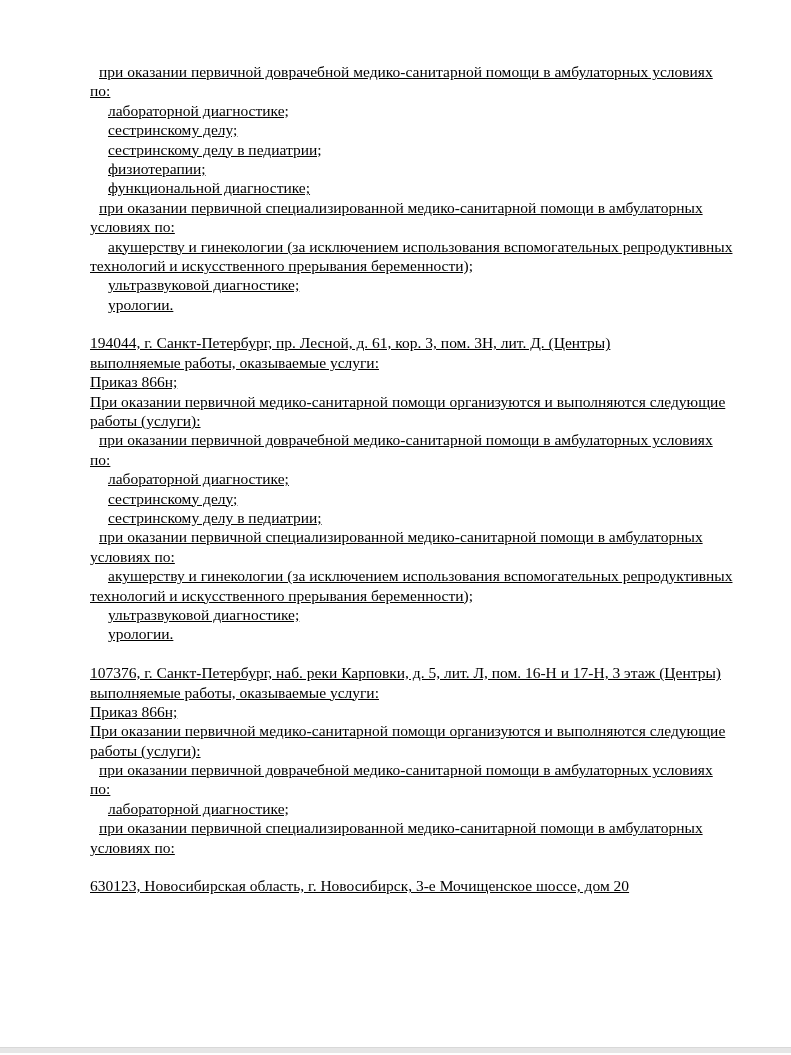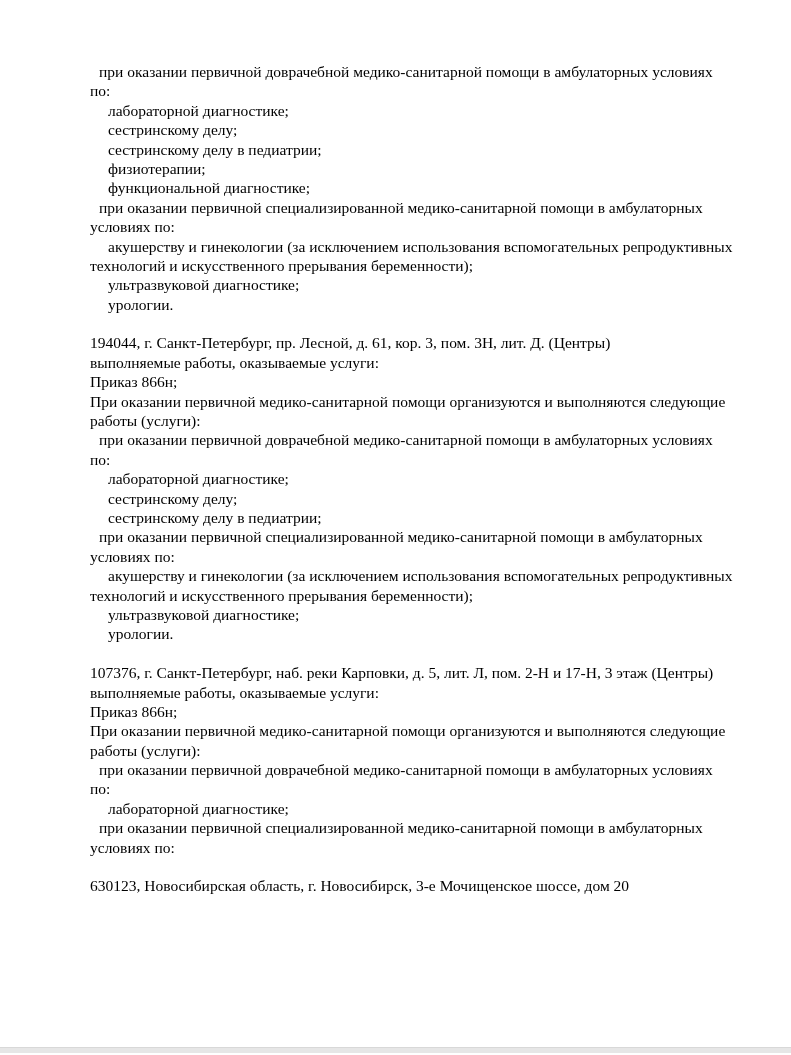--- a/index.html
+++ b/index.html
@@ -11,20 +11,21 @@
   body {
     position: relative;
     font-family: "Liberation Serif", "DejaVu Serif", serif;
     color: #000000;
   }
   .doc {
     position: absolute;
     left: 90px;
     top: 62px;
     width: 680px;
+    text-decoration: underline;
   }
   .block { margin-bottom: 19.4px; }
   .block:last-child { margin-bottom: 0; }
   .line {
     font-size: 15.5px;
     line-height: 19.4px;
     height: 19.4px;
     white-space: nowrap;
   }
   .i0 { padding-left: 0; }
@@ -70,21 +71,21 @@
       <div class="line i2">сестринскому делу;</div>
       <div class="line i2">сестринскому делу в педиатрии;</div>
       <div class="line i1">при оказании первичной специализированной медико-санитарной помощи в амбулаторных</div>
       <div class="line i0">условиях по:</div>
       <div class="line i2">акушерству и гинекологии (за исключением использования вспомогательных репродуктивных</div>
       <div class="line i0">технологий и искусственного прерывания беременности);</div>
       <div class="line i2">ультразвуковой диагностике;</div>
       <div class="line i2">урологии.</div>
     </div>
     <div class="block">
-      <div class="line i0">107376, г. Санкт-Петербург, наб. реки Карповки, д. 5, лит. Л, пом. 2-Н и 17-Н, 3 этаж (Центры)</div>
+      <div class="line i0">107376, г. Санкт-Петербург, наб. реки Карповки, д. 5, лит. Л, пом. 16-Н и 17-Н, 3 этаж (Центры)</div>
       <div class="line i0">выполняемые работы, оказываемые услуги:</div>
       <div class="line i0">Приказ 866н;</div>
       <div class="line i0">При оказании первичной медико-санитарной помощи организуются и выполняются следующие</div>
       <div class="line i0">работы (услуги):</div>
       <div class="line i1">при оказании первичной доврачебной медико-санитарной помощи в амбулаторных условиях</div>
       <div class="line i0">по:</div>
       <div class="line i2">лабораторной диагностике;</div>
       <div class="line i1">при оказании первичной специализированной медико-санитарной помощи в амбулаторных</div>
       <div class="line i0">условиях по:</div>
     </div>

